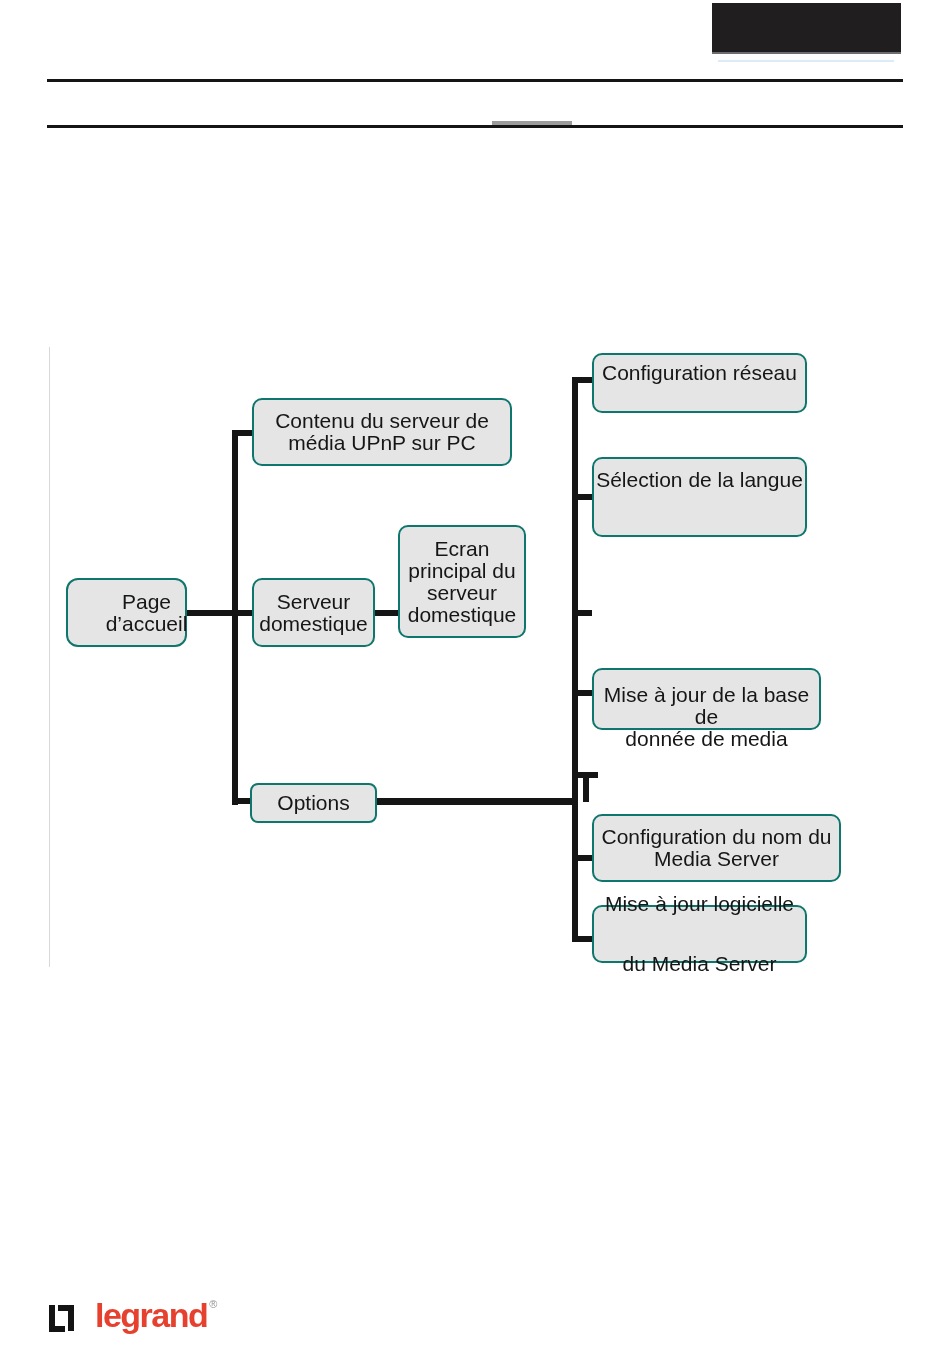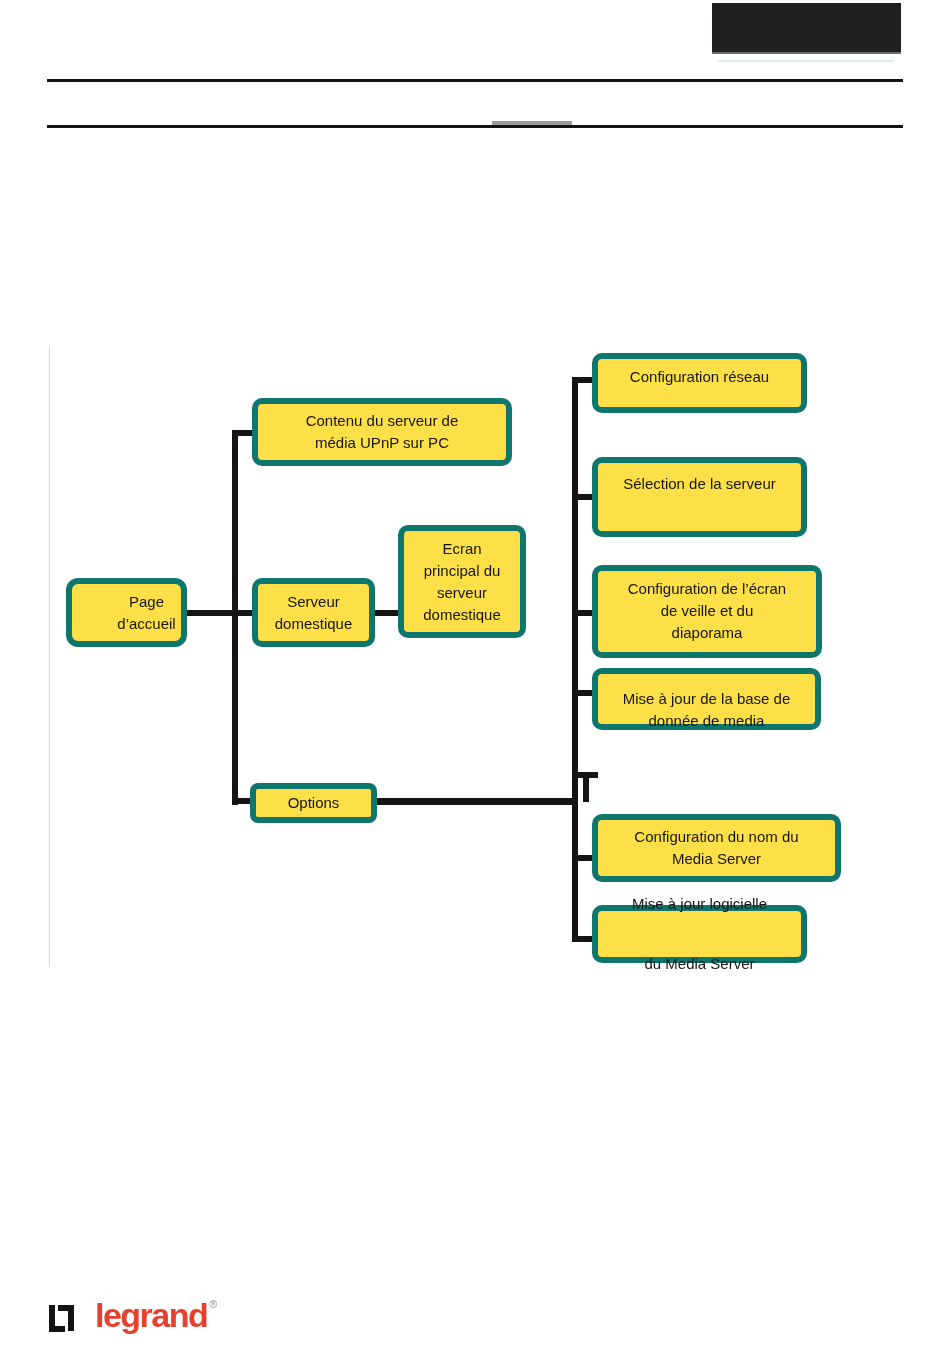--- a/index.html
+++ b/index.html
@@ -9,23 +9,23 @@
   
   #black-box{position:absolute;left:712px;top:3px;width:189px;height:49px;
              background:#211e1f;border-bottom:2px solid #6e6e6e;}
   #faint-line{position:absolute;left:718px;top:60px;width:176px;height:2px;background:#dcebf5;}
   #rule-top{position:absolute;left:47px;top:79px;width:856px;height:3px;background:#151515;}
   #tab-mark{position:absolute;left:492px;top:121px;width:80px;height:4px;background:#9c9c9c;}
   #rule-bottom{position:absolute;left:47px;top:125px;width:856px;height:3px;background:#151515;}
   #figure-line{position:absolute;left:49px;top:347px;width:1px;height:620px;background:#d8d8d8;}
 
   
-  .nbox{position:absolute;box-sizing:border-box;background:#fde047;border:6px solid #0f766e;
+  .nbox{position:absolute;box-sizing:border-box;background:#e5e5e5;border:2px solid #0f766e;
         border-radius:10px;display:flex;flex-direction:column;align-items:center;
-        justify-content:center;font-size:15px;line-height:22px;text-align:center;color:#161616;}
+        justify-content:center;font-size:21px;line-height:22px;text-align:center;color:#161616;}
   .nbox.top{justify-content:flex-start;}
   .bt{white-space:pre-wrap;}
 
   #b-a {left:66px; top:578px;width:121px;height:69px;border-radius:12px;padding-left:40px;}
   #b-b {left:252px;top:398px;width:260px;height:68px;}
   #b-c {left:252px;top:578px;width:123px;height:69px;}
   #b-d {left:398px;top:525px;width:128px;height:113px;}
   #b-e {left:250px;top:783px;width:127px;height:40px;border-radius:8px;}
   #b-f1{left:592px;top:353px;width:215px;height:60px;padding-top:7px;}
   #b-f2{left:592px;top:457px;width:215px;height:80px;padding-top:10px;}
@@ -112,28 +112,23 @@
 
   <div class="nbox" id="b-e">
     <div class="bt">Options</div>
   </div>
 
   <div class="nbox top" id="b-f1">
     <div class="bt">Configuration réseau</div>
   </div>
 
   <div class="nbox top" id="b-f2">
-    <div class="bt">Sélection de la serveur</div>
+    <div class="bt">Sélection de la langue</div>
   </div>
 
-  <div class="nbox top" id="b-f3">
-    <div class="bt">Configuration de l’écran</div>
-    <div class="bt">de veille et du</div>
-    <div class="bt">diaporama</div>
-  </div>
 
   <div class="nbox top" id="b-f4">
     <div class="bt">Mise à jour de la base de</div>
     <div class="bt">donnée de media</div>
   </div>
 
 
   <div class="nbox" id="b-f6">
     <div class="bt">Configuration du nom du</div>
     <div class="bt">Media Server</div>

